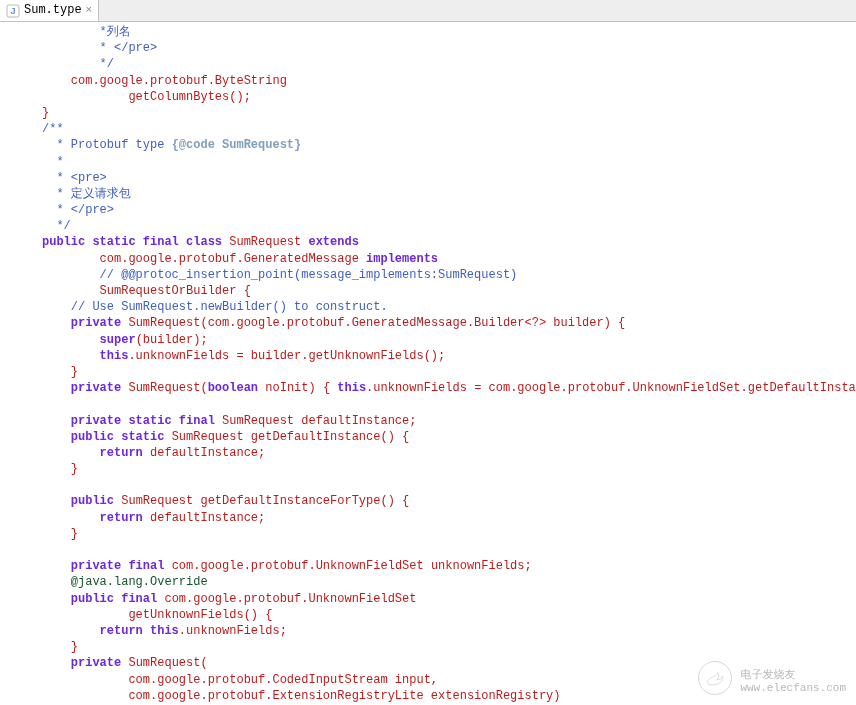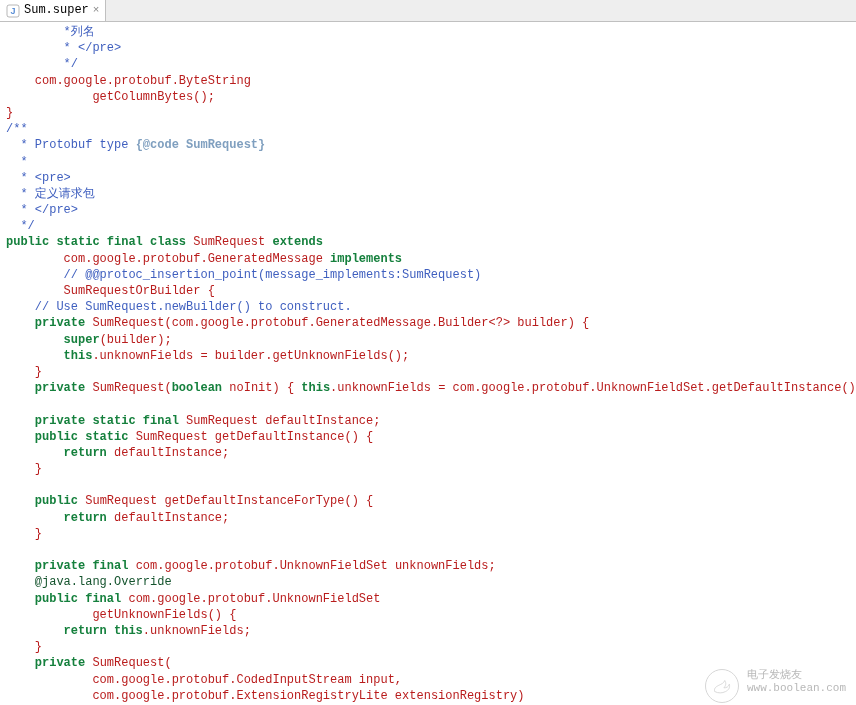--- a/index.html
+++ b/index.html
@@ -38,33 +38,33 @@
     .close-icon {
       color: #888888;
       font-size: 11px;
       cursor: pointer;
     }
     .editor {
       padding: 2px 6px 6px 6px;
       white-space: pre;
       overflow-x: auto;
     }
-    .line { display: block; }
+    .line { display: block; margin-left: 36px; }
     .c-comment { color: #3f5fbf; }
-    .c-keyword { color: #15803d; font-weight: bold; }
+    .c-keyword { color: #6d28d9; font-weight: bold; }
     .c-plain { color: #b91c1c; }
     .c-ann { color: #14532d; }
     .c-tag { color: #7f9fbf; font-weight: bold; }
     .indent { display: inline-block; }
     .watermark {
       position: absolute;
       right: 10px;
-      bottom: 2px;
+      bottom: 10px;
       display: flex;
-      align-items: flex-start;
+      align-items: flex-end;
       gap: 8px;
       opacity: 0.6;
     }
     .wm-icon {
       width: 34px;
       height: 34px;
       border-radius: 50%;
       border: 1px solid #bbb;
       display: flex;
       align-items: center;
@@ -76,30 +76,30 @@
 <body>
 
 <div class="tab-bar">
   <div class="tab">
     <span class="file-icon">
       <svg viewBox="0 0 14 14" width="14" height="14">
         <rect x="1" y="1" width="12" height="12" rx="2" fill="#ffffff" stroke="#888" stroke-width="0.6"></rect>
         <text x="7" y="10" text-anchor="middle" font-size="9" fill="#5b8fd6" font-family="Arial" font-weight="bold">J</text>
       </svg>
     </span>
-    <span class="tab-label">Sum.super</span>
+    <span class="tab-label">Sum.type</span>
     <span class="close-icon">×</span>
   </div>
 </div>
 
 <div class="editor" id="editor"><div class="line"><span class="indent">        </span><span class="c-comment">*列名</span></div><div class="line"><span class="indent">        </span><span class="c-comment">* &lt;/pre&gt;</span></div><div class="line"><span class="indent">        </span><span class="c-comment">*/</span></div><div class="line"><span class="indent">    </span><span class="c-plain">com.google.protobuf.ByteString</span></div><div class="line"><span class="indent">            </span><span class="c-plain">getColumnBytes();</span></div><div class="line"><span class="indent"></span><span class="c-plain">}</span></div><div class="line"><span class="indent"></span><span class="c-comment">/**</span></div><div class="line"><span class="indent">  </span><span class="c-comment">* Protobuf type </span><span class="c-tag">{@code SumRequest}</span></div><div class="line"><span class="indent">  </span><span class="c-comment">*</span></div><div class="line"><span class="indent">  </span><span class="c-comment">* &lt;pre&gt;</span></div><div class="line"><span class="indent">  </span><span class="c-comment">* 定义请求包</span></div><div class="line"><span class="indent">  </span><span class="c-comment">* &lt;/pre&gt;</span></div><div class="line"><span class="indent">  </span><span class="c-comment">*/</span></div><div class="line"><span class="indent"></span><span class="c-keyword">public static final class</span><span class="c-plain"> SumRequest </span><span class="c-keyword">extends</span></div><div class="line"><span class="indent">        </span><span class="c-plain">com.google.protobuf.GeneratedMessage </span><span class="c-keyword">implements</span></div><div class="line"><span class="indent">        </span><span class="c-comment">// @@protoc_insertion_point(message_implements:SumRequest)</span></div><div class="line"><span class="indent">        </span><span class="c-plain">SumRequestOrBuilder {</span></div><div class="line"><span class="indent">    </span><span class="c-comment">// Use SumRequest.newBuilder() to construct.</span></div><div class="line"><span class="indent">    </span><span class="c-keyword">private</span><span class="c-plain"> SumRequest(com.google.protobuf.GeneratedMessage.Builder&lt;?&gt; builder) {</span></div><div class="line"><span class="indent">        </span><span class="c-keyword">super</span><span class="c-plain">(builder);</span></div><div class="line"><span class="indent">        </span><span class="c-keyword">this</span><span class="c-plain">.unknownFields = builder.getUnknownFields();</span></div><div class="line"><span class="indent">    </span><span class="c-plain">}</span></div><div class="line"><span class="indent">    </span><span class="c-keyword">private</span><span class="c-plain"> SumRequest(</span><span class="c-keyword">boolean</span><span class="c-plain"> noInit) { </span><span class="c-keyword">this</span><span class="c-plain">.unknownFields = com.google.protobuf.UnknownFieldSet.getDefaultInstance(); }</span></div><div class="line"><span class="indent"></span><span class="c-plain"> </span></div><div class="line"><span class="indent">    </span><span class="c-keyword">private static final</span><span class="c-plain"> SumRequest defaultInstance;</span></div><div class="line"><span class="indent">    </span><span class="c-keyword">public static</span><span class="c-plain"> SumRequest getDefaultInstance() {</span></div><div class="line"><span class="indent">        </span><span class="c-keyword">return</span><span class="c-plain"> defaultInstance;</span></div><div class="line"><span class="indent">    </span><span class="c-plain">}</span></div><div class="line"><span class="indent"></span><span class="c-plain"> </span></div><div class="line"><span class="indent">    </span><span class="c-keyword">public</span><span class="c-plain"> SumRequest getDefaultInstanceForType() {</span></div><div class="line"><span class="indent">        </span><span class="c-keyword">return</span><span class="c-plain"> defaultInstance;</span></div><div class="line"><span class="indent">    </span><span class="c-plain">}</span></div><div class="line"><span class="indent"></span><span class="c-plain"> </span></div><div class="line"><span class="indent">    </span><span class="c-keyword">private final</span><span class="c-plain"> com.google.protobuf.UnknownFieldSet unknownFields;</span></div><div class="line"><span class="indent">    </span><span class="c-ann">@java.lang.Override</span></div><div class="line"><span class="indent">    </span><span class="c-keyword">public final</span><span class="c-plain"> com.google.protobuf.UnknownFieldSet</span></div><div class="line"><span class="indent">            </span><span class="c-plain">getUnknownFields() {</span></div><div class="line"><span class="indent">        </span><span class="c-keyword">return this</span><span class="c-plain">.unknownFields;</span></div><div class="line"><span class="indent">    </span><span class="c-plain">}</span></div><div class="line"><span class="indent">    </span><span class="c-keyword">private</span><span class="c-plain"> SumRequest(</span></div><div class="line"><span class="indent">            </span><span class="c-plain">com.google.protobuf.CodedInputStream input,</span></div><div class="line"><span class="indent">            </span><span class="c-plain">com.google.protobuf.ExtensionRegistryLite extensionRegistry)</span></div><div class="line"><span class="indent">            </span><span class="c-keyword">throws</span><span class="c-plain"> com.google.protobuf.InvalidProtocolBufferException {</span></div></div>
 
 <div class="watermark">
   <span class="wm-icon">
     <svg viewBox="0 0 24 24" width="22" height="22">
       <path d="M4 18c4 2 8 2 12 0c3-1.5 5-4 4-8c-1 3-3 4-6 4c2-2 3-5 1-8c-1 3-4 4-6 5c-3 1.5-6 3-5 7z" fill="none" stroke="#bbb" stroke-width="1"></path>
     </svg>
   </span>
   <div class="wm-text">
     <div>电子发烧友</div>
-    <div>www.boolean.com</div>
+    <div>www.elecfans.com</div>
   </div>
 </div>
 
 </body></html>

